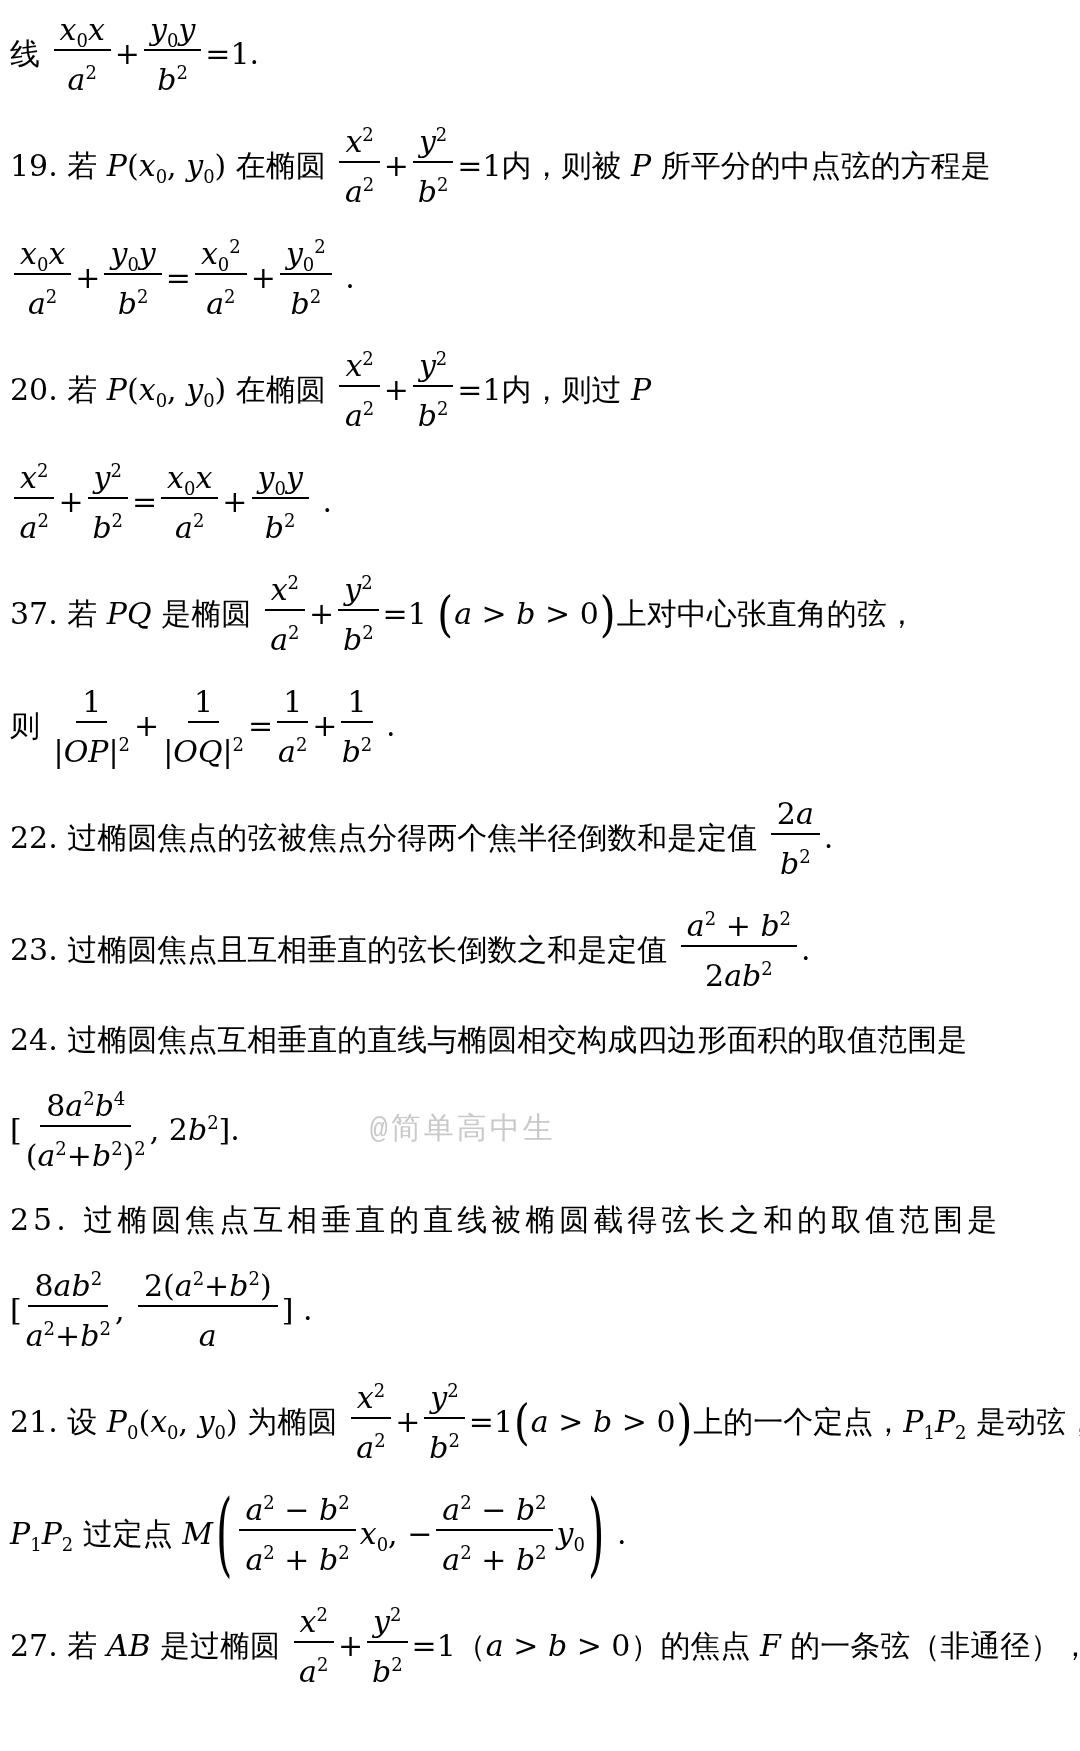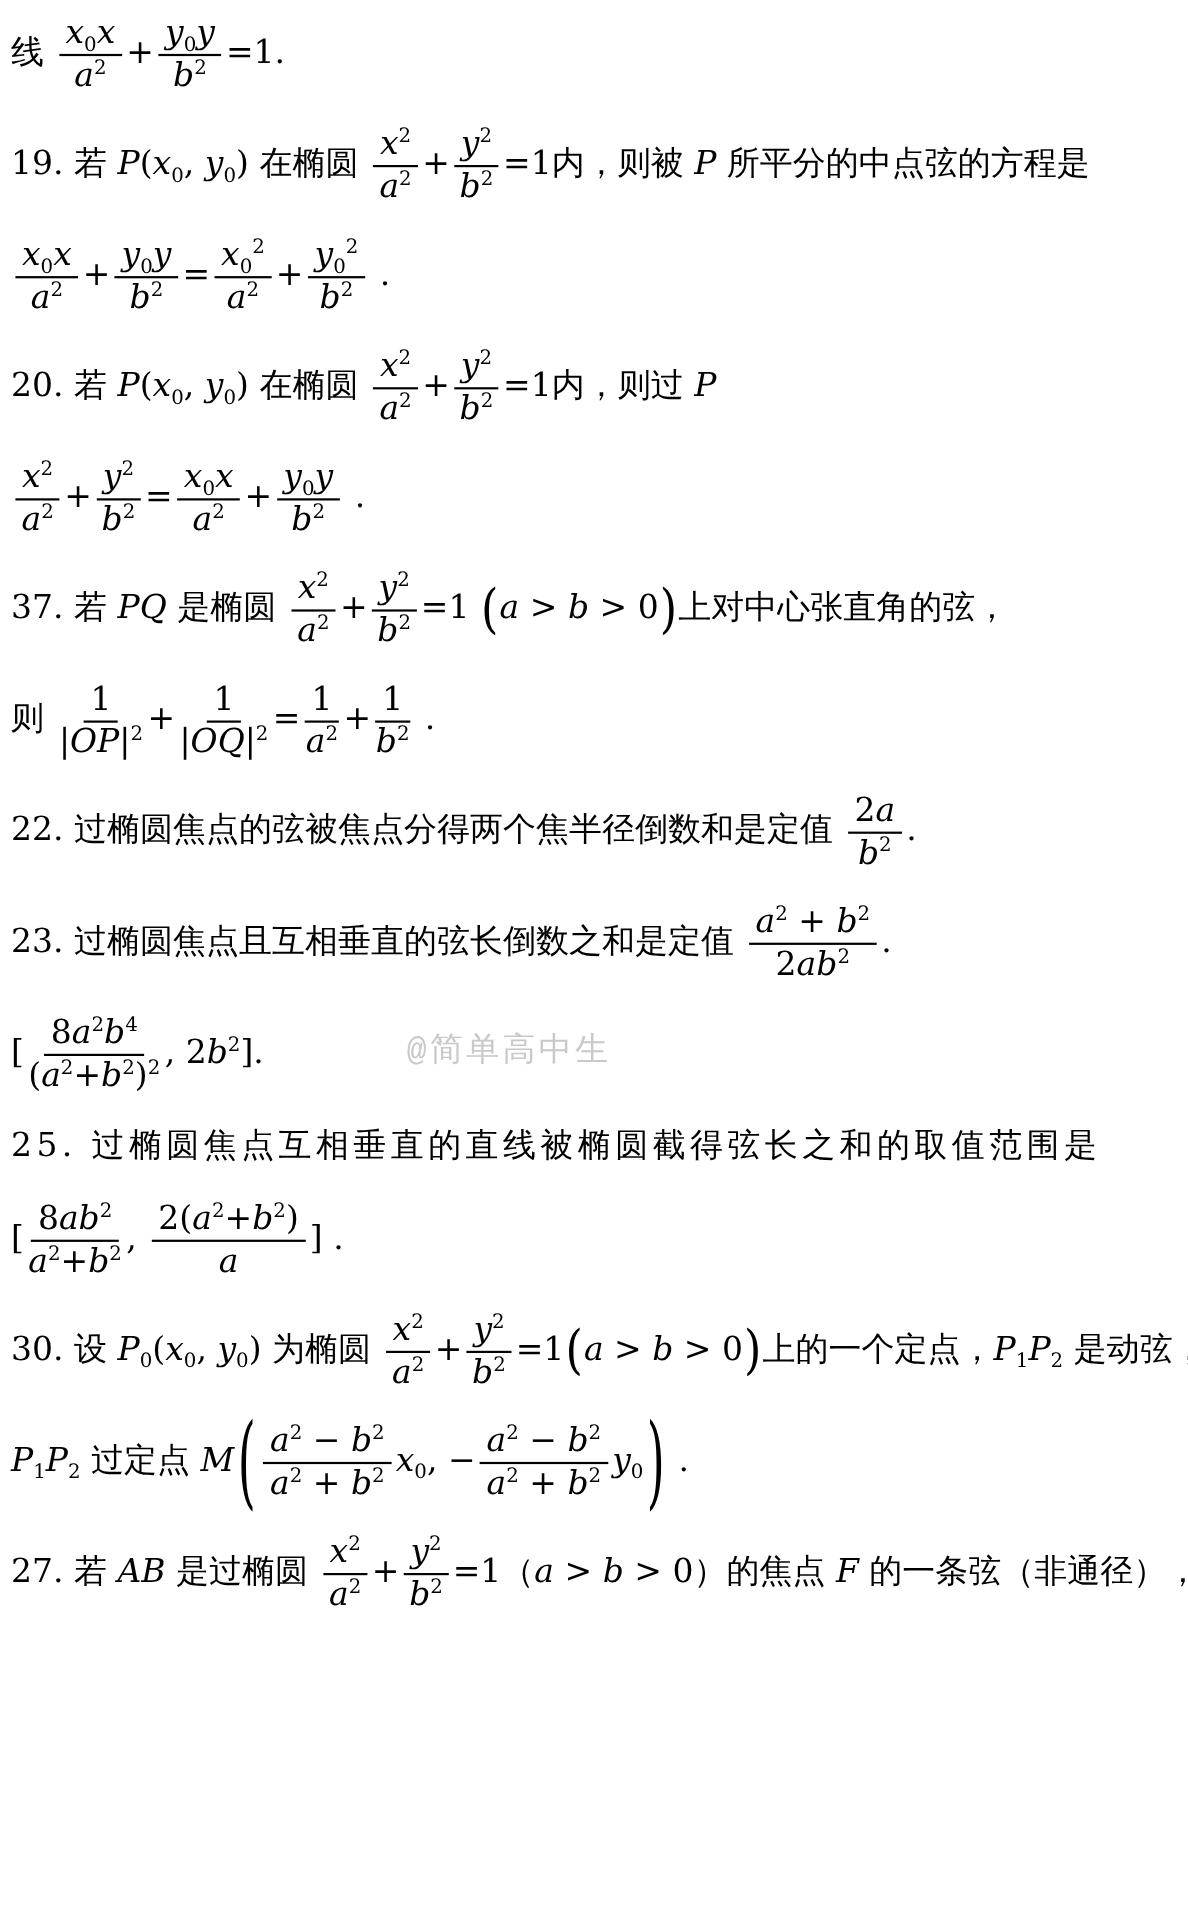--- a/index.html
+++ b/index.html
@@ -16,21 +16,21 @@
     margin-bottom:28px;min-height:40px;line-height:1.15;
   }
   .line span{white-space:pre;}
   .t{font-style:normal;}
   .v{font-style:italic;}
   sub,sup{font-size:60%;line-height:0;font-style:normal;}
   sup{vertical-align:super;}
   sub{vertical-align:sub;}
   .frac{
     display:inline-flex;flex-direction:column;align-items:center;
-    margin:0 4px;line-height:1.1;vertical-align:middle;
+    margin:0 4px;line-height:1.1;vertical-align:middle;gap:11px;
   }
   .frac .num{padding:1px 6px 3px;border-bottom:2px solid #000;display:inline-block;}
   .frac .den{padding-top:1px;display:inline-block;}
   .big{
     display:inline-block;font-size:1.35em;line-height:1;
     transform:scaleY(1.2);margin:0 1px;font-weight:300;
   }
   .big.tall{font-size:1.4em;transform:scaleY(2.2);margin:0 3px;font-weight:100;}
   .spread{letter-spacing:4px;}
   .watermark{color:#c9c9c9;margin-left:130px;letter-spacing:3px;font-family:Liberation Mono, monospace;}
@@ -114,40 +114,43 @@
     <div class="line">
       <span class="t">22. 过椭圆焦点的弦被焦点分得两个焦半径倒数和是定值 </span>
       <span class="frac"><span class="num"><span>2</span><span class="v">a</span></span><span class="den"><span class="v">b</span><sup>2</sup></span></span>
       <span class="t">.</span>
     </div>
     <div class="line">
       <span class="t">23. 过椭圆焦点且互相垂直的弦长倒数之和是定值 </span>
       <span class="frac"><span class="num"><span class="v">a</span><sup>2</sup><span> </span><span>+</span><span> </span><span class="v">b</span><sup>2</sup></span><span class="den"><span>2</span><span class="v">a</span><span class="v">b</span><sup>2</sup></span></span>
       <span class="t">.</span>
     </div>
+    <div class="line">
+      <span class="t">24. 过椭圆焦点互相垂直的直线与椭圆相交构成四边形面积的取值范围是</span>
+    </div>
     <div class="line formula">
       <span class="t">[</span>
       <span class="frac"><span class="num"><span>8</span><span class="v">a</span><sup>2</sup><span class="v">b</span><sup>4</sup></span><span class="den"><span>(</span><span class="v">a</span><sup>2</sup><span>+</span><span class="v">b</span><sup>2</sup><span>)</span><sup>2</sup></span></span>
       <span class="t">, </span>
       <span class="m"><span>2</span><span class="v">b</span><sup>2</sup></span>
       <span class="t">].</span>
       <span class="watermark" style="color: rgb(201, 201, 201);">@简单高中生</span>
     </div>
     <div class="line spread">
       <span class="t">25. 过椭圆焦点互相垂直的直线被椭圆截得弦长之和的取值范围是</span>
     </div>
     <div class="line formula">
       <span class="t">[</span>
       <span class="frac"><span class="num"><span>8</span><span class="v">a</span><span class="v">b</span><sup>2</sup></span><span class="den"><span class="v">a</span><sup>2</sup><span>+</span><span class="v">b</span><sup>2</sup></span></span>
       <span class="t">, </span>
       <span class="frac"><span class="num"><span>2</span><span>(</span><span class="v">a</span><sup>2</sup><span>+</span><span class="v">b</span><sup>2</sup><span>)</span></span><span class="den"><span class="v">a</span></span></span>
       <span class="t">] .</span>
     </div>
     <div class="line">
-      <span class="t">30. 设 </span>
+      <span class="t">21. 设 </span>
       <span class="m"><span class="v">P</span><sub>0</sub><span>(</span><span class="v">x</span><sub>0</sub><span>,</span><span> </span><span class="v">y</span><sub>0</sub><span>)</span></span>
       <span class="t"> 为椭圆 </span>
       <span class="frac"><span class="num"><span class="v">x</span><sup>2</sup></span><span class="den"><span class="v">a</span><sup>2</sup></span></span>
       <span class="t">+</span>
       <span class="frac"><span class="num"><span class="v">y</span><sup>2</sup></span><span class="den"><span class="v">b</span><sup>2</sup></span></span>
       <span class="t">=1</span>
       <span class="big">(</span>
       <span class="m"><span class="v">a</span><span> </span><span>&gt;</span><span> </span><span class="v">b</span><span> </span><span>&gt;</span><span> </span><span>0</span></span>
       <span class="big">)</span>
       <span class="t">上的一个定点，</span>

